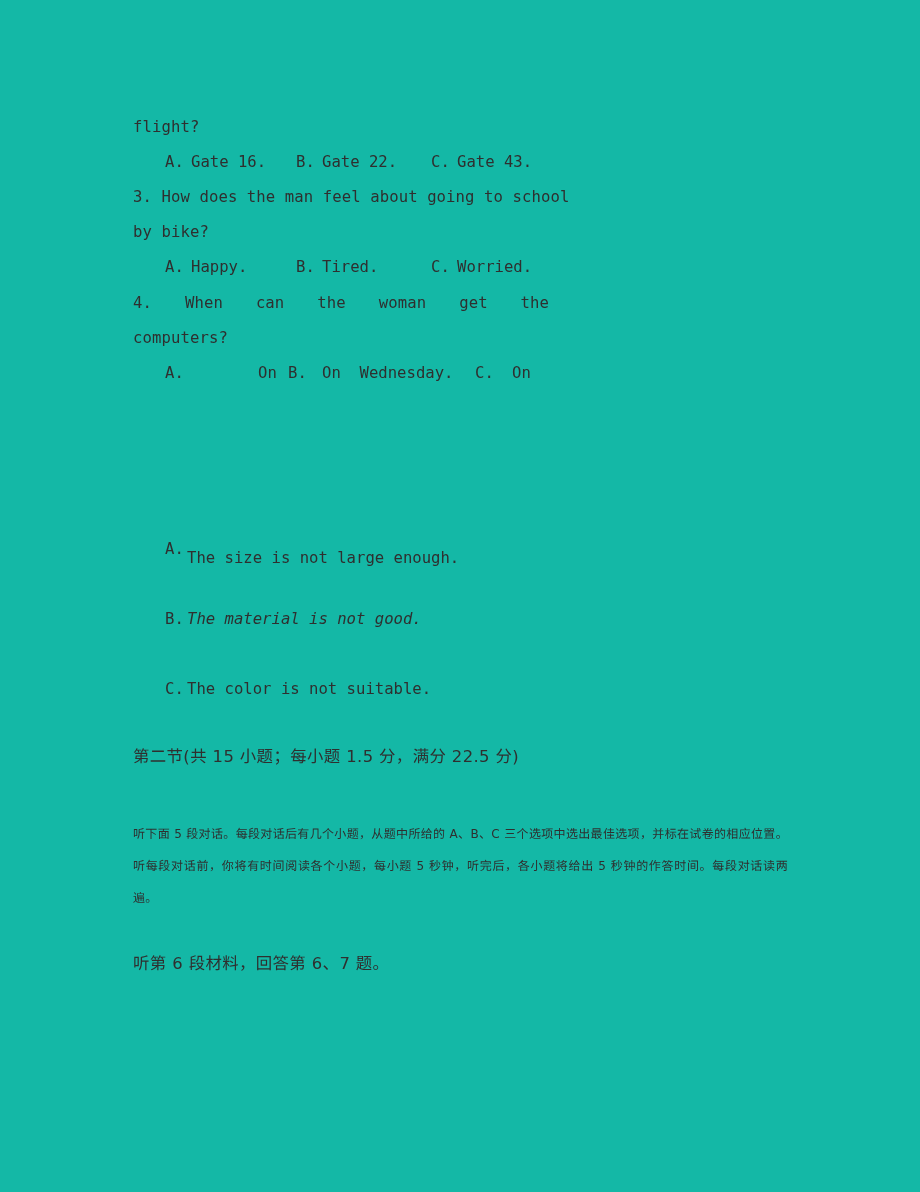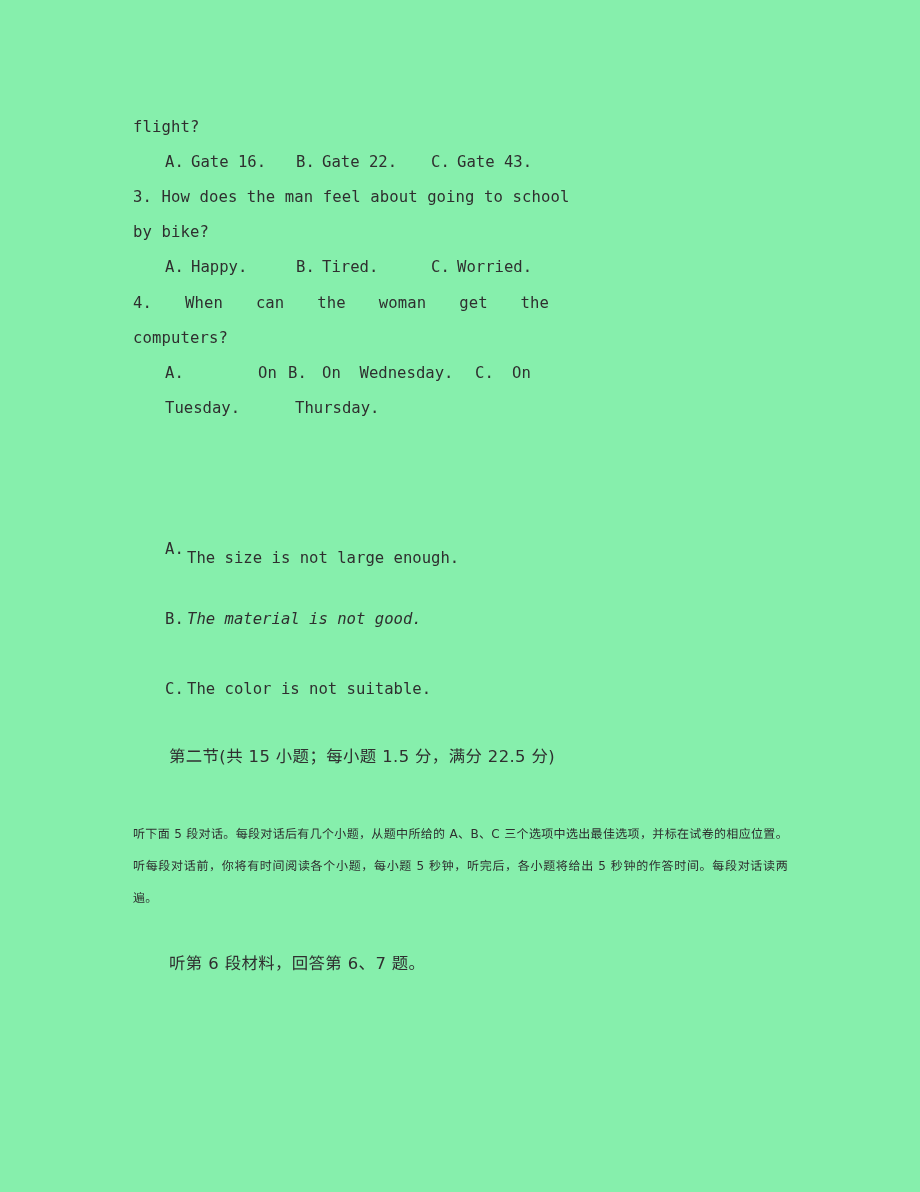--- a/index.html
+++ b/index.html
@@ -14,21 +14,21 @@
     position: relative;
     overflow: hidden;
     font-family: "Liberation Serif", "DejaVu Serif", serif;
     color: #2f2f2f;
     -webkit-font-smoothing: antialiased;
   }
 
   .page {
     position: absolute;
     inset: 0;
-    background: #86efac;
+    background: #14b8a6;
   }
 
   
   .line {
     position: absolute;
     white-space: pre;
     line-height: 1;
     font-size: 17.5px;
     letter-spacing: 0.2px;
   }
@@ -37,21 +37,20 @@
   .en {
     font-family: "DejaVu Sans Mono", "Liberation Mono", monospace;
     font-size: 15.6px;
     letter-spacing: 0.1px;
   }
 
   .cn {
     font-family: "DejaVu Sans", "Liberation Sans", sans-serif;
     font-size: 16.4px;
     letter-spacing: 0.4px;
-    margin-left: 36px;
   }
 
   
   .stem { left: 133px; }
 
   
   .colrow {
     position: absolute;
     left: 165px;
     width: 640px;
@@ -113,24 +112,20 @@
 
   <div class="colrow" style="top:366px;">
     <span style="left:0px;">A.</span>
     <span style="left:93px;">On</span>
     <span style="left:123px;">B.</span>
     <span style="left:157px;">On  Wednesday.</span>
     <span style="left:310px;">C.</span>
     <span style="left:347px;">On</span>
   </div>
 
-  <div class="colrow" style="top:401px;">
-    <span style="left:0px;">Tuesday.</span>
-    <span style="left:130px;">Thursday.</span>
-  </div>
 
 
   <div class="colrow" style="top:542px;">
     <span style="left:0px;">A.</span>
     <span style="left:22px;margin-top:9px;">The size is not large enough.</span>
   </div>
   <div class="colrow" style="top:612px;">
     <span style="left:0px;">B.</span>
     <span style="left:22px;font-style:italic;">The material is not good.</span>
   </div>

